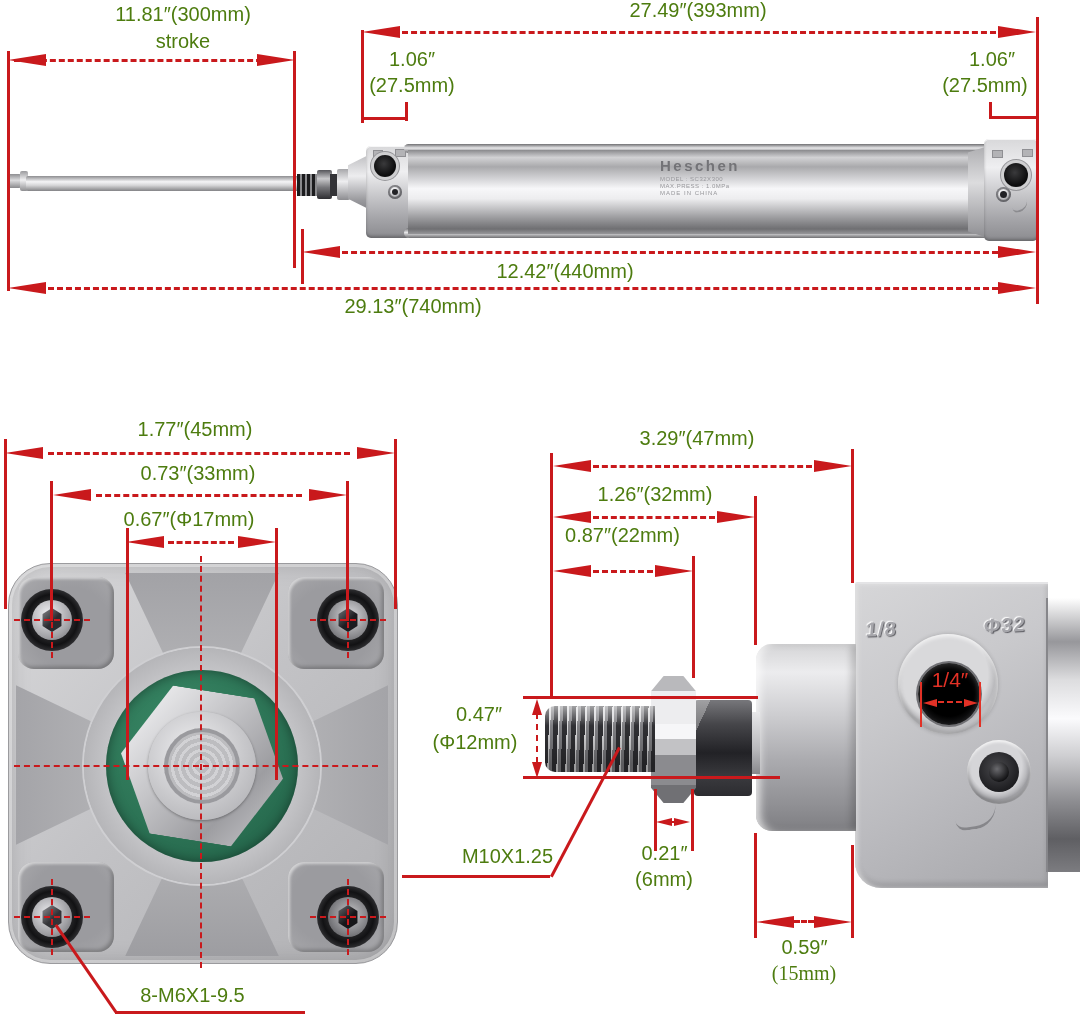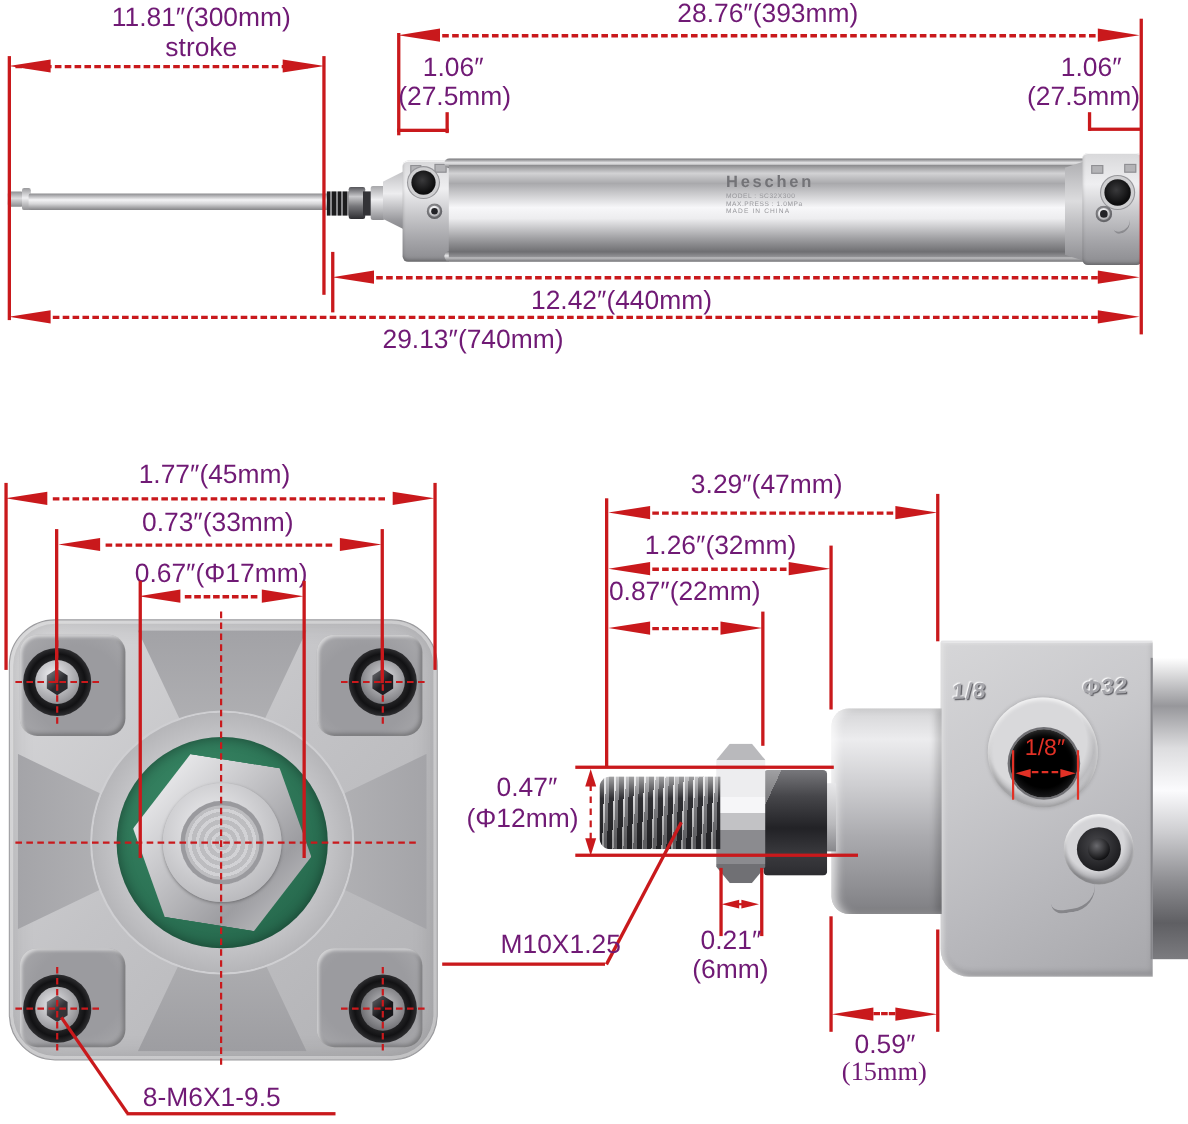--- a/index.html
+++ b/index.html
@@ -1,20 +1,20 @@
 <!DOCTYPE html>
 <html><head>
 <meta charset="utf-8">
 <style>
   html,body{margin:0;padding:0;background:#fff;}
   #canvas{position:relative;width:1080px;height:1022px;background:#ffffff;overflow:hidden;
           font-family:"Liberation Sans", sans-serif;}
   .abs{position:absolute;}
   
-  .L{position:absolute;color:#701a75;font-size:24px;line-height:1.05;white-space:nowrap;text-align:center;}
+  .L{position:absolute;color:#4d7c0f;font-size:20px;line-height:1.05;white-space:nowrap;text-align:center;}
   .dh{position:absolute;height:0;border-top:3px dashed #c9191c;}
   .sh{position:absolute;height:0;border-top:3px solid #c9191c;}
   .sv{position:absolute;width:0;border-left:3px solid #c9191c;}
   .dv2{position:absolute;width:0;border-left:2px dashed #c9191c;}
   .dh2{position:absolute;height:0;border-top:2px dashed #c9191c;}
   .sv2{position:absolute;width:0;border-left:2px solid #e23126;}
   .ar{position:absolute;width:0;height:0;}
   .aL{border-top:6px solid transparent;border-bottom:6px solid transparent;border-right:38px solid #c9191c;}
   .aR{border-top:6px solid transparent;border-bottom:6px solid transparent;border-left:38px solid #c9191c;}
   .aLs{border-top:4px solid transparent;border-bottom:4px solid transparent;border-right:16px solid #c9191c;}
@@ -74,21 +74,21 @@
 
   <div>
     <div class="L" style="left:58px;top:4px;width:250px;">11.81″(300mm)</div>
     <div class="L" style="left:58px;top:31px;width:250px;">stroke</div>
     <div class="dh" style="left:14px;top:59px;width:266px;"></div>
     <div class="ar aL" style="left:8px;top:54px;"></div>
     <div class="ar aR" style="left:257px;top:54px;"></div>
     <div class="sv" style="left:7px;top:51px;height:240px;"></div>
     <div class="sv" style="left:293px;top:51px;height:217px;"></div>
 
-    <div class="L" style="left:548px;top:0px;width:300px;">28.76″(393mm)</div>
+    <div class="L" style="left:548px;top:0px;width:300px;">27.49″(393mm)</div>
     <div class="dh" style="left:402px;top:31px;width:594px;"></div>
     <div class="ar aL" style="left:362px;top:26px;"></div>
     <div class="ar aR" style="left:998px;top:26px;"></div>
     <div class="sv" style="left:361px;top:30px;height:93px;"></div>
     <div class="sv" style="left:1036px;top:17px;height:287px;"></div>
 
     <div class="L" style="left:367px;top:49px;width:90px;">1.06″</div>
     <div class="L" style="left:362px;top:75px;width:100px;">(27.5mm)</div>
     <div class="sh" style="left:361px;top:117px;width:47px;"></div>
     <div class="sv" style="left:405px;top:102px;height:19px;"></div>
@@ -100,21 +100,21 @@
 
     <div class="dh" style="left:342px;top:251px;width:656px;"></div>
     <div class="ar aL" style="left:302px;top:246px;"></div>
     <div class="ar aR" style="left:998px;top:246px;"></div>
     <div class="sv" style="left:301px;top:229px;height:55px;"></div>
     <div class="L" style="left:440px;top:261px;width:250px;">12.42″(440mm)</div>
 
     <div class="dh" style="left:48px;top:287px;width:950px;"></div>
     <div class="ar aL" style="left:8px;top:282px;"></div>
     <div class="ar aR" style="left:998px;top:282px;"></div>
-    <div class="L" style="left:305px;top:296px;width:250px;">29.13″(740mm)</div>
+    <div class="L" style="left:288px;top:296px;width:250px;">29.13″(740mm)</div>
   </div>
 
   <div>
     <div class="abs" style="left:8px;top:563px;width:388px;height:399px;border-radius:42px;background:linear-gradient(135deg,#d8d8da,#c3c3c6 45%,#b0b0b3);border:1px solid #9b9b9e;box-shadow:inset 0 0 0 3px rgba(255,255,255,.35), inset 0 0 22px rgba(0,0,0,.18);"></div>
 
     <div class="abs" style="left:18px;top:577px;width:96px;height:92px;border-radius:16px;background:radial-gradient(circle at 55% 55%,#9b9b9f 55%,#ababae);box-shadow:inset 2px 2px 3px rgba(255,255,255,.55), inset -2px -2px 4px rgba(0,0,0,.28);"></div>
     <div class="abs" style="left:288px;top:577px;width:96px;height:92px;border-radius:16px;background:radial-gradient(circle at 45% 55%,#9b9b9f 55%,#ababae);box-shadow:inset 2px 2px 3px rgba(255,255,255,.55), inset -2px -2px 4px rgba(0,0,0,.28);"></div>
     <div class="abs" style="left:18px;top:862px;width:96px;height:90px;border-radius:16px;background:radial-gradient(circle at 55% 45%,#9b9b9f 55%,#ababae);box-shadow:inset 2px 2px 3px rgba(255,255,255,.55), inset -2px -2px 4px rgba(0,0,0,.28);"></div>
     <div class="abs" style="left:288px;top:862px;width:96px;height:90px;border-radius:16px;background:radial-gradient(circle at 45% 45%,#9b9b9f 55%,#ababae);box-shadow:inset 2px 2px 3px rgba(255,255,255,.55), inset -2px -2px 4px rgba(0,0,0,.28);"></div>
     <div class="abs" style="left:122px;top:573px;width:160px;height:88px;clip-path:polygon(2% 0,98% 0,72% 100%,28% 100%);background:linear-gradient(to bottom,#a2a2a6,#b0b0b3);"></div>
@@ -150,21 +150,21 @@
     <div class="sv" style="left:4px;top:439px;height:170px;"></div>
     <div class="sv" style="left:394px;top:439px;height:170px;"></div>
 
     <div class="L" style="left:73px;top:463px;width:250px;">0.73″(33mm)</div>
     <div class="dh" style="left:96px;top:494px;width:206px;"></div>
     <div class="ar aL" style="left:53px;top:489px;"></div>
     <div class="ar aR" style="left:309px;top:489px;"></div>
     <div class="sv" style="left:50px;top:481px;height:140px;"></div>
     <div class="sv" style="left:346px;top:481px;height:140px;"></div>
 
-    <div class="L" style="left:76px;top:509px;width:250px;">0.67″(Φ17mm)</div>
+    <div class="L" style="left:64px;top:509px;width:250px;">0.67″(Φ17mm)</div>
     <div class="dh" style="left:168px;top:541px;width:66px;"></div>
     <div class="ar aL" style="left:126px;top:536px;"></div>
     <div class="ar aR" style="left:238px;top:536px;"></div>
     <div class="sv" style="left:126px;top:528px;height:252px;"></div>
     <div class="sv" style="left:275px;top:528px;height:252px;"></div>
 
     <div class="dv2" style="left:200px;top:556px;height:412px;"></div>
     <div class="dh2" style="left:14px;top:765px;width:364px;"></div>
     <div class="dh2" style="left:14px;top:619px;width:76px;"></div>
     <div class="dv2" style="left:51px;top:582px;height:76px;"></div>
@@ -244,21 +244,21 @@
     <div class="ar aRs" style="left:674px;top:818px;"></div>
     <div class="L" style="left:612px;top:843px;width:105px;">0.21″</div>
     <div class="L" style="left:610px;top:869px;width:108px;">(6mm)</div>
 
     <div class="ar aL" style="left:756px;top:916px;"></div>
     <div class="dh" style="left:794px;top:920px;width:20px;"></div>
     <div class="ar aR" style="left:814px;top:916px;"></div>
     <div class="L" style="left:752px;top:937px;width:105px;">0.59″</div>
     <div class="L" style="left:748px;top:963px;width:112px;font-family:Liberation Serif, serif;">(15mm)</div>
 
-    <div class="L" style="left:920px;top:669px;width:60px;color:#e23126;font-size:21px;">1/8″</div>
+    <div class="L" style="left:920px;top:669px;width:60px;color:#e23126;font-size:21px;">1/4″</div>
     <div class="sv2" style="left:920px;top:682px;height:45px;"></div>
     <div class="sv2" style="left:979px;top:682px;height:45px;"></div>
     <div class="ar aLp" style="left:923px;top:699px;"></div>
     <div class="dh2" style="left:938px;top:701px;width:24px;border-top-color:#e23126;"></div>
     <div class="ar aRp" style="left:964px;top:699px;"></div>
   </div>
 
 </div>
 
 </body></html>

